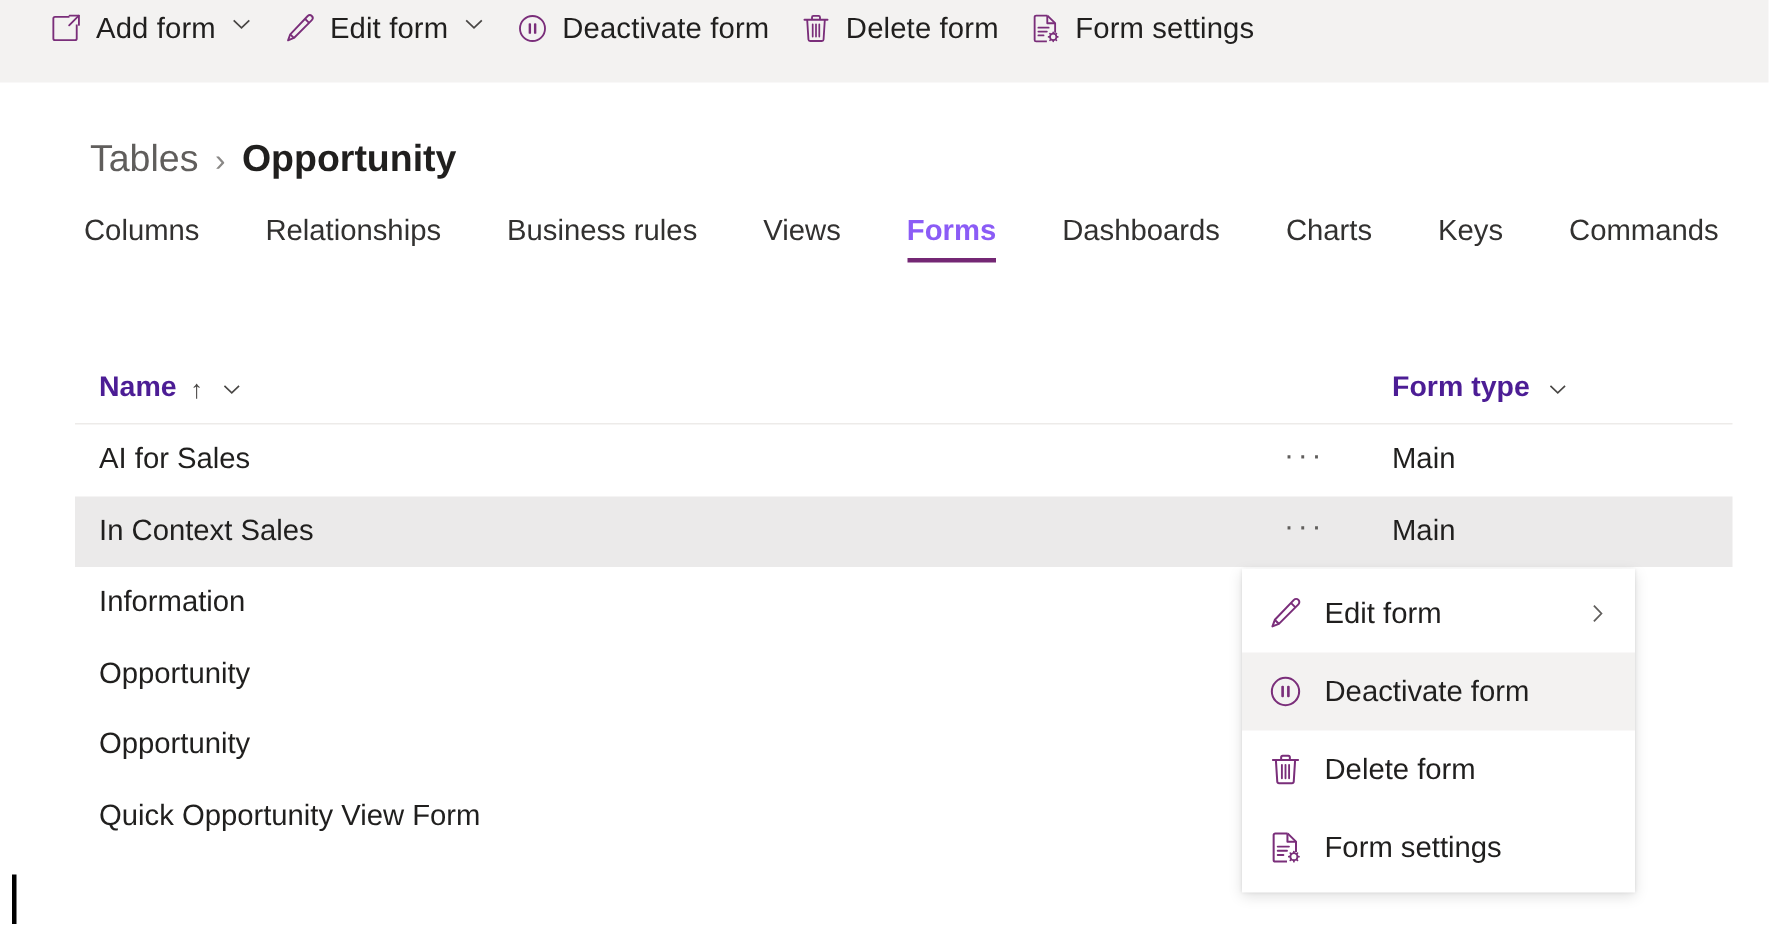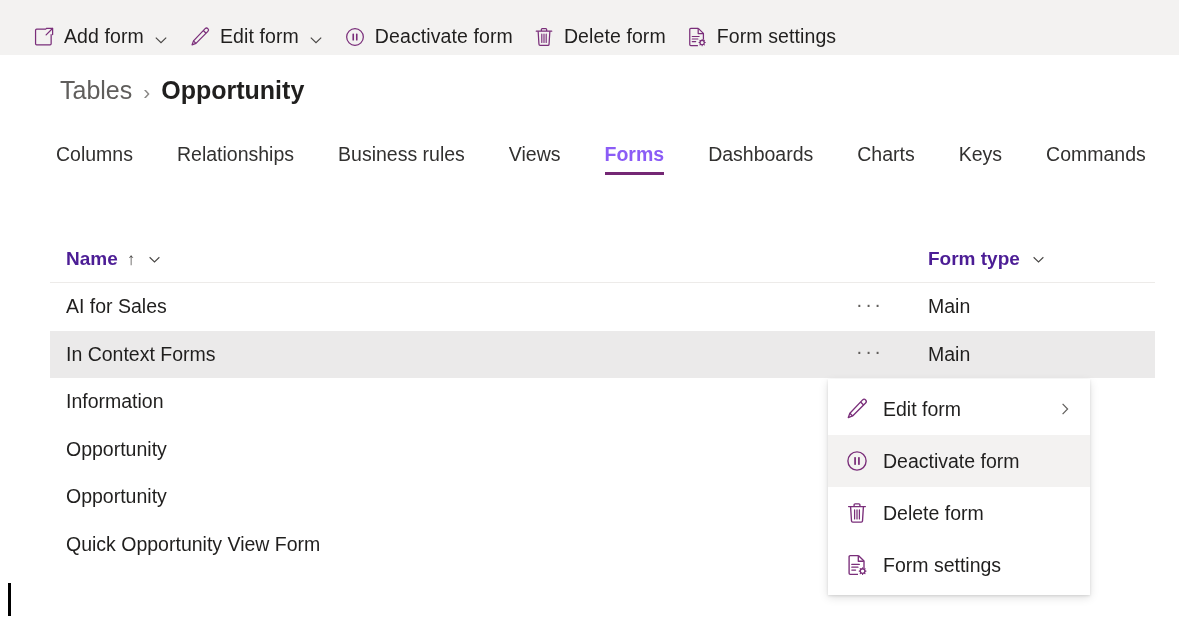--- a/index.html
+++ b/index.html
@@ -24,21 +24,21 @@
     width: 1179px;
     height: 55px;
     background: #f3f2f1;
     display: flex;
     align-items: center;
     padding-left: 26px;
     box-sizing: border-box;
   }
   .cmd-btn {
     display: flex;
-    align-items: flex-end;
+    align-items: flex-start;
     height: 40px;
     padding: 0 7px;
     margin-right: 6px;
     cursor: default;
     white-space: nowrap;
   }
   .cmd-icon {
     width: 22px;
     height: 22px;
     display: inline-flex;
@@ -58,21 +58,21 @@
     align-items: center;
     justify-content: center;
     width: 16px;
     height: 16px;
   }
 
   
   #breadcrumb {
     position: absolute;
     left: 60px;
-    top: 76px;
+    top: 92px;
     display: flex;
     align-items: baseline;
   }
   #breadcrumb .crumb-root {
     font-size: 25px;
     color: #605e5c;
   }
   #breadcrumb .crumb-sep {
     font-size: 21px;
     color: #8a8886;
@@ -347,21 +347,21 @@
         </div>
         <div class="col-dots">
           <span class="ellipsis-btn">···</span>
         </div>
         <div class="col-type">
           <span class="cell-text">Main</span>
         </div>
       </div>
       <div class="table-row selected">
         <div class="col-name">
-          <span class="cell-text">In Context Forms</span>
+          <span class="cell-text">In Context Sales</span>
         </div>
         <div class="col-dots">
           <span class="ellipsis-btn">···</span>
         </div>
         <div class="col-type">
           <span class="cell-text">Main</span>
         </div>
       </div>
       <div class="table-row">
         <div class="col-name">

